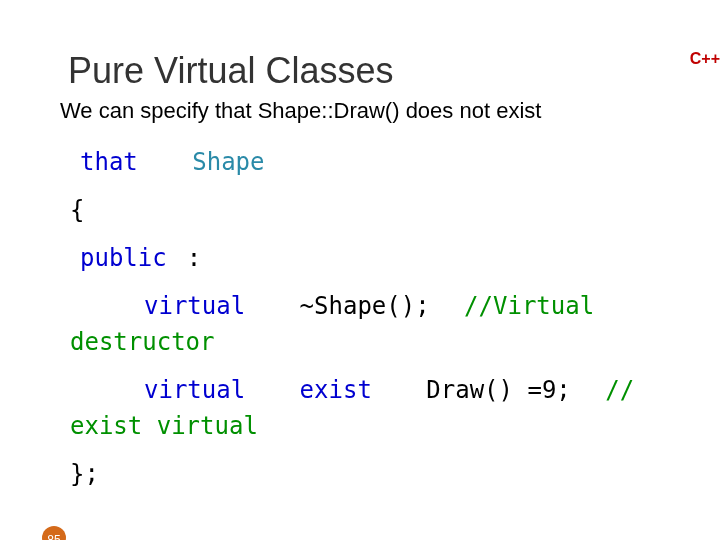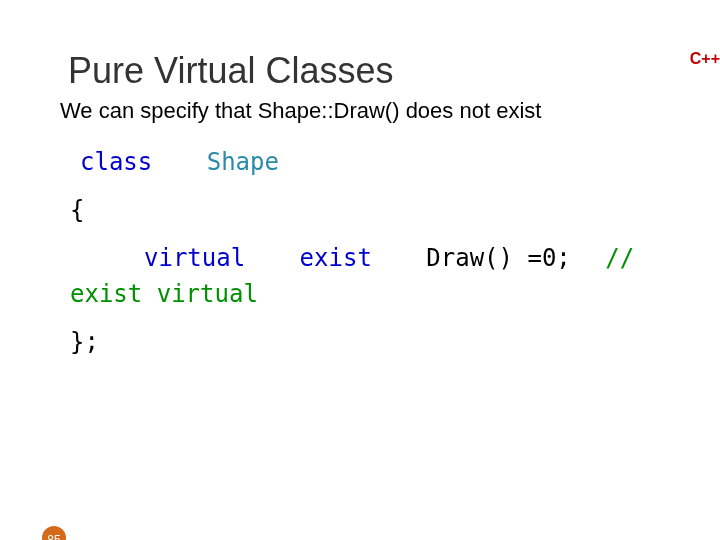--- a/index.html
+++ b/index.html
@@ -19,24 +19,30 @@
 </head>
 <body>
 
 <div class="slide">
   <div class="title">Pure Virtual Classes</div>
   <div class="lang-badge">C++</div>
   <div class="intro">We can specify that Shape::Draw() does not exist</div>
 
   <div class="code">
     <div>
-      <span class="kw">class</span><span> </span><span class="cls">Shape</span>
+      <span class="kw">that</span><span> </span><span class="cls">Shape</span>
     </div>
     <div>{</div>
     <div>
-      <span class="ind"></span><span class="kw">virtual</span><span> </span><span class="kw">exist</span><span> </span><span>Draw() =0; </span><span class="cm">// exist virtual</span>
+      <span class="kw">public</span><span>:</span>
+    </div>
+    <div>
+      <span class="ind"></span><span class="kw">virtual</span><span> </span><span>~Shape(); </span><span class="cm">//Virtual destructor</span>
+    </div>
+    <div>
+      <span class="ind"></span><span class="kw">virtual</span><span> </span><span class="kw">exist</span><span> </span><span>Draw() =9; </span><span class="cm">// exist virtual</span>
     </div>
     <div>};</div>
   </div>
 
   <div class="pagenum">85</div>
   <div class="divider"></div>
 </div>
 
 </body></html>

